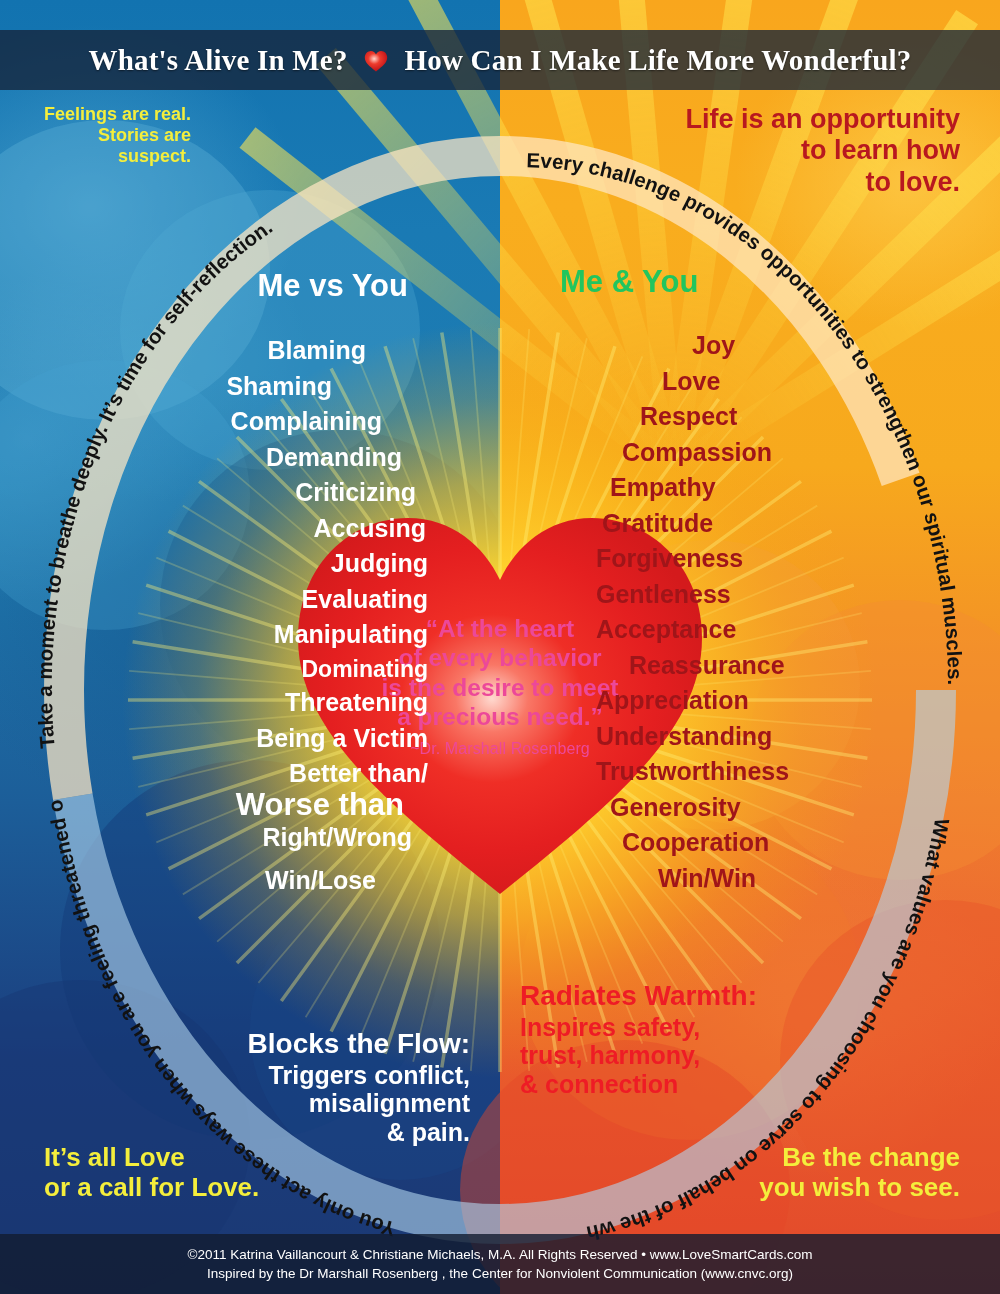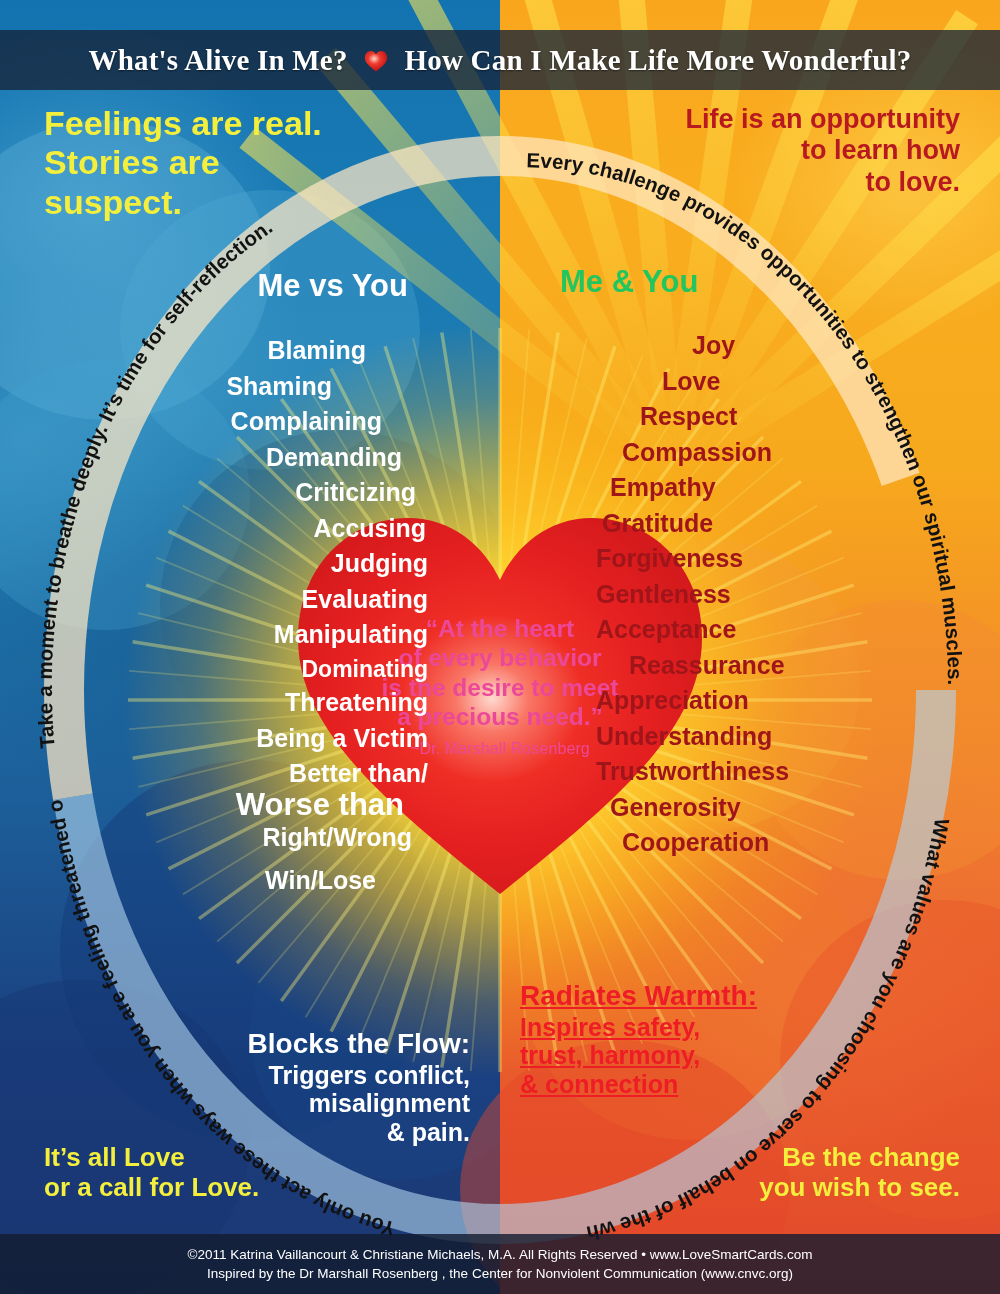--- a/index.html
+++ b/index.html
@@ -55,21 +55,21 @@
     letter-spacing:.2px; white-space:nowrap;
     text-shadow:0 1px 2px rgba(0,0,0,.5);
   }
   .header .hrt { display:inline-block; margin:0 9px; transform:translateY(2px); }
 
   
   .ribbon { position:absolute; inset:0; z-index:12; pointer-events:none; }
 
   
   .slogan { position:absolute; z-index:20; font-weight:bold; line-height:1.16; }
-  .slogan.tl { top:104px; left:44px;  color:#f4ee3c; font-size:34px; text-align:left; }
+  .slogan.tl { top:104px; left:44px;  color:#f4ee3c; font-size:18px; text-align:right; }
   .slogan.tr { top:104px; right:40px; color:#b8181f; font-size:27px; text-align:right; }
   .slogan.bl { top:1142px; left:44px;  color:#f4ee3c; font-size:26px; text-align:left; }
   .slogan.br { top:1142px; right:40px; color:#f4ee3c; font-size:26px; text-align:right; }
 
   
   .col-head { position:absolute; z-index:20; font-weight:bold; font-size:31px; }
   .col-head.left  { top:268px; left:0;   width:470px; text-align:right; color:#ffffff; padding-right:62px;}
   .col-head.right { top:264px; left:530px; width:470px; text-align:left;  color:#22c55e; padding-left:30px;}
 
   
@@ -90,21 +90,21 @@
     position:absolute; left:0; right:0; top:112px;
     text-align:center; color:#ec4899;
     font-size:24.5px; font-weight:bold; line-height:1.2; z-index:18;
     padding:0 44px;
   }
   .heart-attr { display:block; font-size:16px; font-weight:normal; margin-top:7px; letter-spacing:.1px;}
 
   
   .callout { position:absolute; z-index:20; font-weight:bold; line-height:1.14; }
   .callout.left  { top:980px; left:0;  width:478px; text-align:right; color:#ffffff; padding-right:8px;margin-top:48px; }
-  .callout.right { top:980px; left:520px; width:470px; text-align:left;  color:#ee1c25;text-decoration:underline; }
+  .callout.right { top:980px; left:520px; width:470px; text-align:left;  color:#ee1c25; }
   .callout .c-title { font-size:28px; display:block; margin-bottom:1px;}
   .callout .c-body  { font-size:25px; display:block; }
 
   
   .footer {
     position:absolute; left:0; right:0; bottom:0; height:60px;
     background:rgba(18,28,48,.80);
     display:flex; flex-direction:column; align-items:center; justify-content:center;
     z-index:30; color:#ffffff;
     font-family:"Liberation Sans", sans-serif;
@@ -352,20 +352,21 @@
       <li style="font-size: 25px; padding-left: 6px; line-height: 1.42;">Gratitude</li>
       <li style="font-size: 25px; padding-left: 0px; line-height: 1.42;">Forgiveness</li>
       <li style="font-size: 25px; line-height: 1.42;">Gentleness</li>
       <li style="font-size: 25px; line-height: 1.42;">Acceptance</li>
       <li style="font-size: 25px; line-height: 1.42; margin-left: 33px;">Reassurance</li>
       <li style="font-size: 25px; line-height: 1.42;">Appreciation</li>
       <li style="font-size: 25px; line-height: 1.42;">Understanding</li>
       <li style="font-size: 25px; line-height: 1.42;">Trustworthiness</li>
       <li style="font-size: 25px; padding-left: 14px; line-height: 1.42;">Generosity</li>
       <li style="font-size: 25px; padding-left: 26px; line-height: 1.42;">Cooperation</li>
+      <li style="font-size: 25px; padding-left: 62px; line-height: 1.42;">Win/Win</li>
     </ul>
 
   <div class="callout left">
     <span class="c-title">Blocks the Flow:</span>
     <span class="c-body">Triggers conflict,<br>misalignment<br>&amp; pain.</span>
   </div>
   <div class="callout right">
     <span class="c-title">Radiates Warmth:</span>
     <span class="c-body">Inspires safety,<br>trust, harmony,<br>&amp; connection</span>
   </div>

